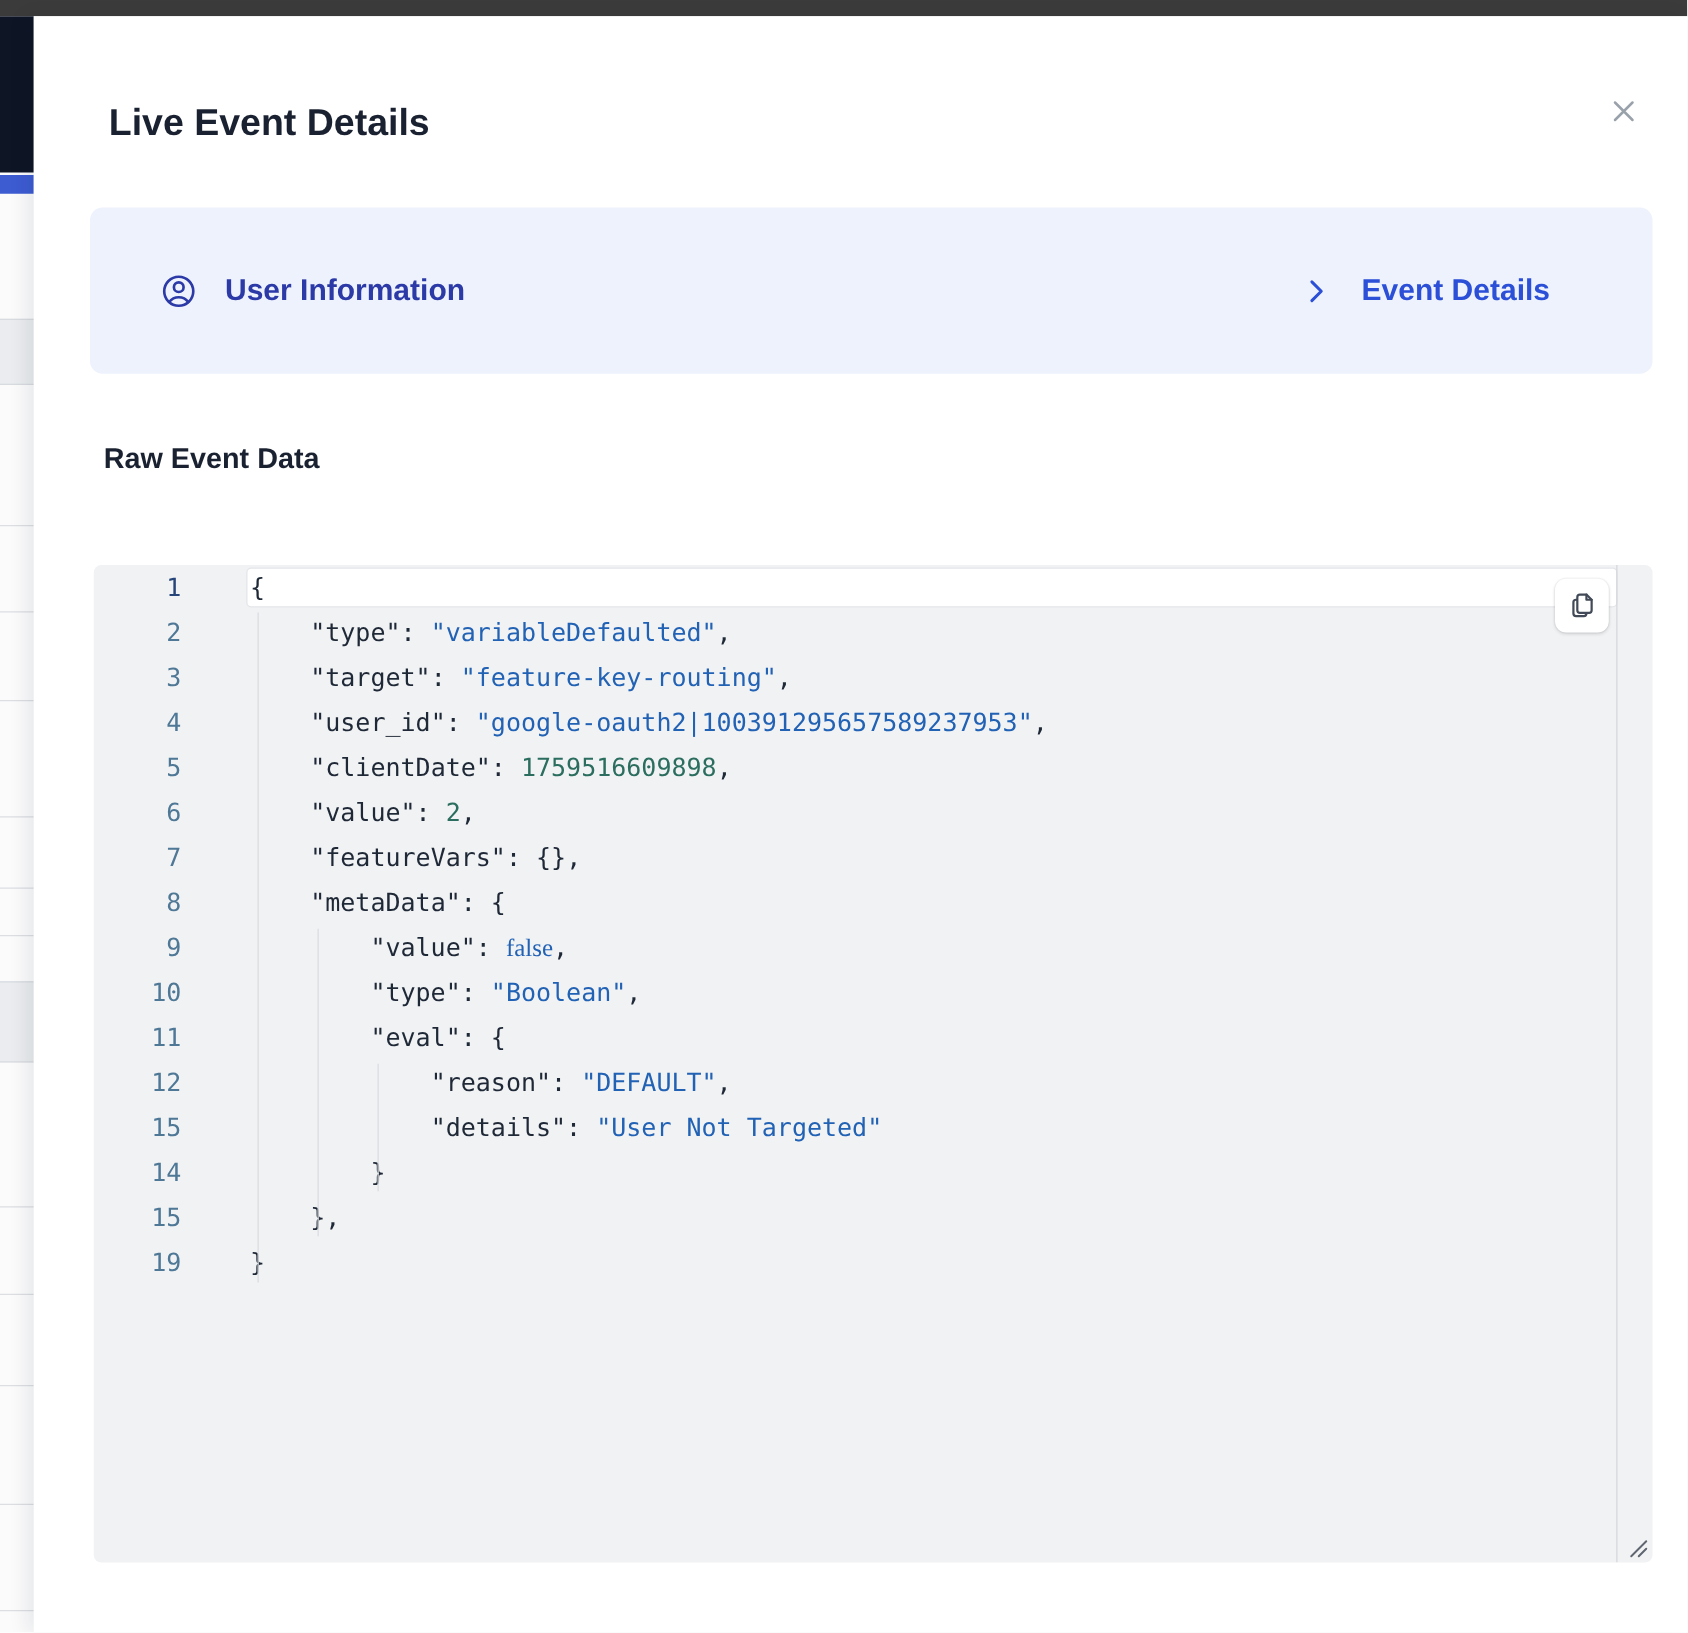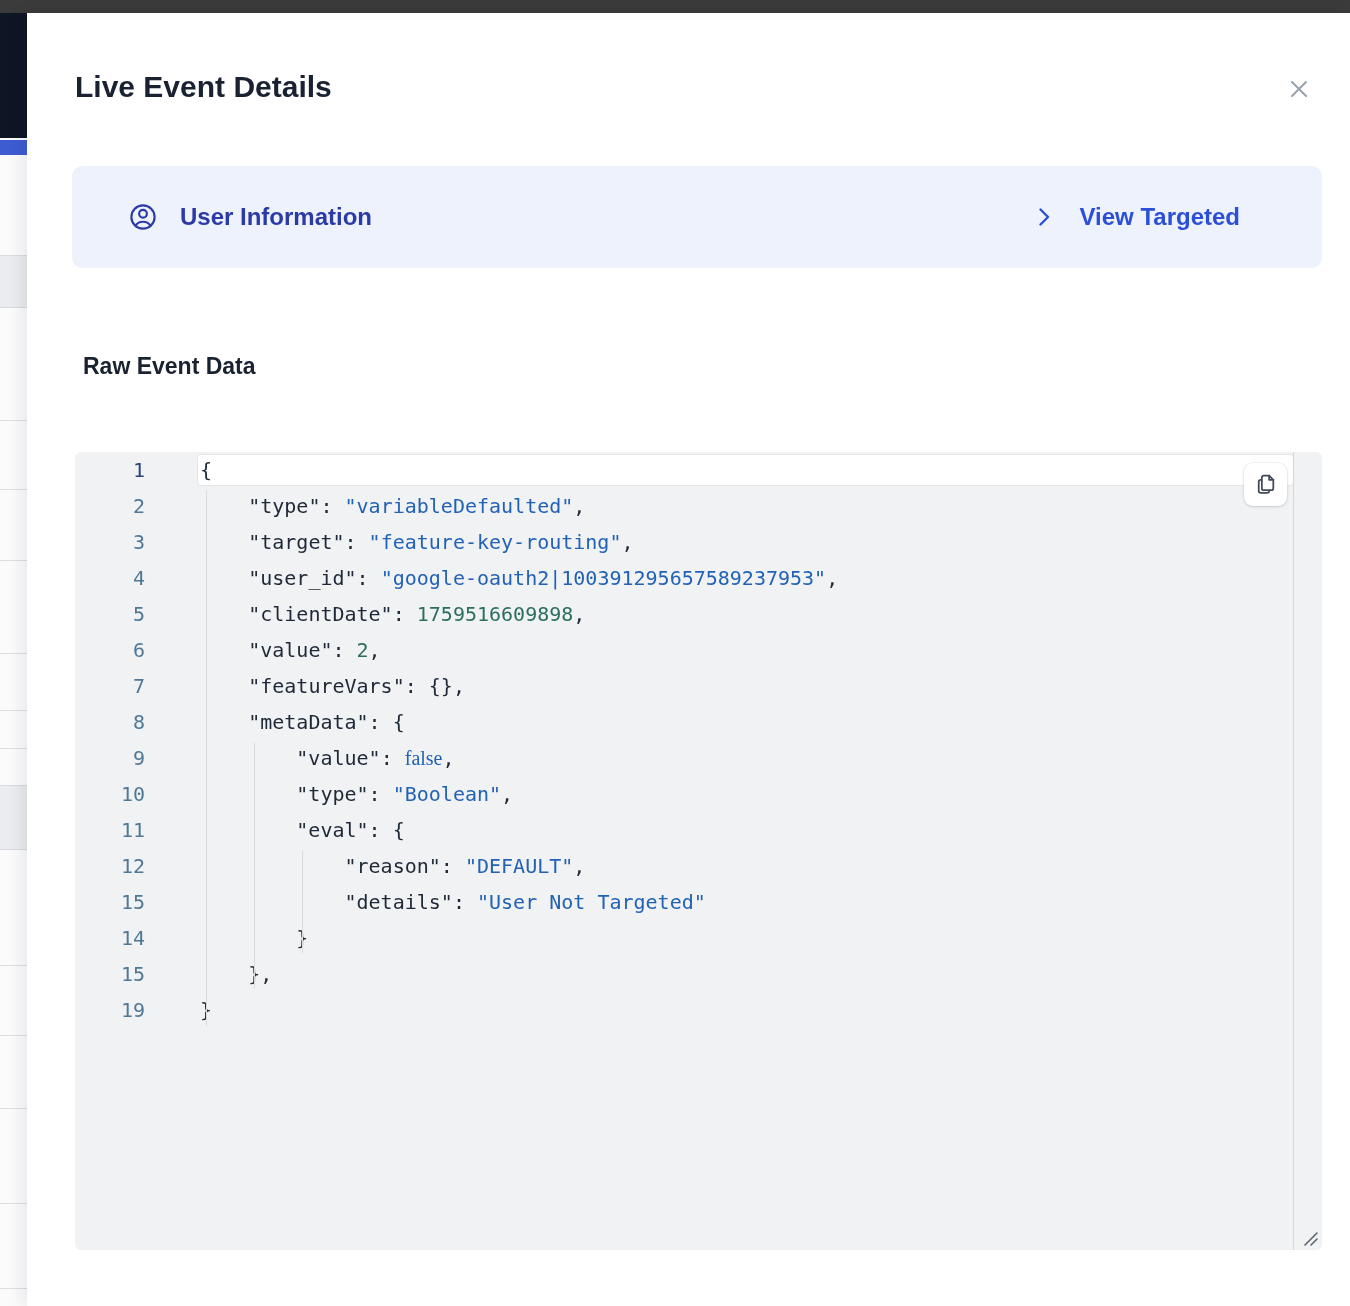--- a/index.html
+++ b/index.html
@@ -10,25 +10,25 @@
   .underlay{position:absolute;left:0;top:13px;width:27px;height:1293px;background:#fbfbfc;}
   .u-navy{position:absolute;left:0;top:0;width:27px;height:125px;background:var(--t-sidebar_navy,#0e1525);}
   .u-blue{position:absolute;left:0;top:127px;width:27px;height:15px;background:var(--t-indicator_blue,#3d5cd2);}
   .u-band{position:absolute;left:0;width:27px;background:#eaecef;border-top:1px solid #d8dbe0;border-bottom:1px solid #d8dbe0;}
   .u-band.b1{top:242px;height:51px;}
   .u-band.b2{top:772px;height:63px;}
   .u-line{position:absolute;left:0;width:27px;height:1px;background:#dcdee2;}
 
   
   .drawer{position:absolute;left:27px;top:13px;width:1323px;height:1293px;background:#fff;box-shadow:-6px 0 14px rgba(15,21,38,.08);}
-  .drawer h1{position:absolute;left:48px;top:55px;margin:0;font-size:30px;line-height:38px;font-weight:600;color:var(--t-title_color,#1a2231);}
+  .drawer h1{position:absolute;left:48px;top:55px;margin:12px;font-size:30px;line-height:38px;font-weight:600;color:var(--t-title_color,#1a2231);}
   .close{position:absolute;left:1253px;top:57px;width:38px;height:38px;border:none;background:transparent;padding:0;cursor:pointer;display:flex;align-items:center;justify-content:center;}
 
   
-  .usercard{position:absolute;left:45px;top:153px;width:1250px;height:102px;background:var(--t-banner_bg,#edf2fd);border-radius:10px;display:flex;align-items:center;justify-content:space-between;padding:0 82px 0 56px;box-sizing:border-box;cursor:pointer;}
+  .usercard{position:absolute;left:45px;top:153px;width:1250px;height:133px;background:var(--t-banner_bg,#edf2fd);border-radius:10px;display:flex;align-items:center;justify-content:space-between;padding:0 82px 0 56px;box-sizing:border-box;cursor:pointer;}
   .uc-left{display:flex;align-items:center;gap:22px;color:var(--t-banner_text,#2b3aa6);font-size:24px;font-weight:600;}
   .uc-right{display:flex;align-items:center;gap:24px;color:var(--t-link_blue,#2b4fd6);font-size:24px;font-weight:600;cursor:pointer;}
 
   .drawer h2{position:absolute;left:56px;top:338px;margin:0;font-size:23px;line-height:30px;font-weight:700;color:var(--t-title_color,#1a2231);}
 
   
   .codeblock{position:absolute;left:48px;top:439px;width:1247px;height:798px;background:var(--t-code_bg,#f1f2f4);border-radius:6px;overflow:hidden;}
   .lines{position:relative;}
   .crow{position:relative;display:flex;height:36px;line-height:36px;font-family:"DejaVu Sans Mono",monospace;font-size:20px;}
   .crow .hl{display:none;}
@@ -90,21 +90,21 @@
           <circle cx="12" cy="12" r="9.3"></circle>
           <circle cx="12" cy="9.4" r="3.1"></circle>
           <path d="M5.9 18.9 a7.6 7.6 0 0 1 12.2 0"></path>
         </svg>
         <span>User Information</span>
       </div>
       <div class="uc-right">
         <svg width="24" height="24" viewBox="0 0 24 24" fill="none" stroke="#2b4fd6" stroke-width="2.4" stroke-linecap="round" stroke-linejoin="round">
           <path d="M8.5 4.5 L16 12 L8.5 19.5"></path>
         </svg>
-        <span>View Targeted</span>
+        <span>Event Details</span>
       </div>
     </div>
 
     <h2>Raw Event Data</h2>
 
     <div class="codeblock">
       <div class="lines">
           <div class="crow active">
             <div class="hl"></div>
             <span class="ln">1</span>

